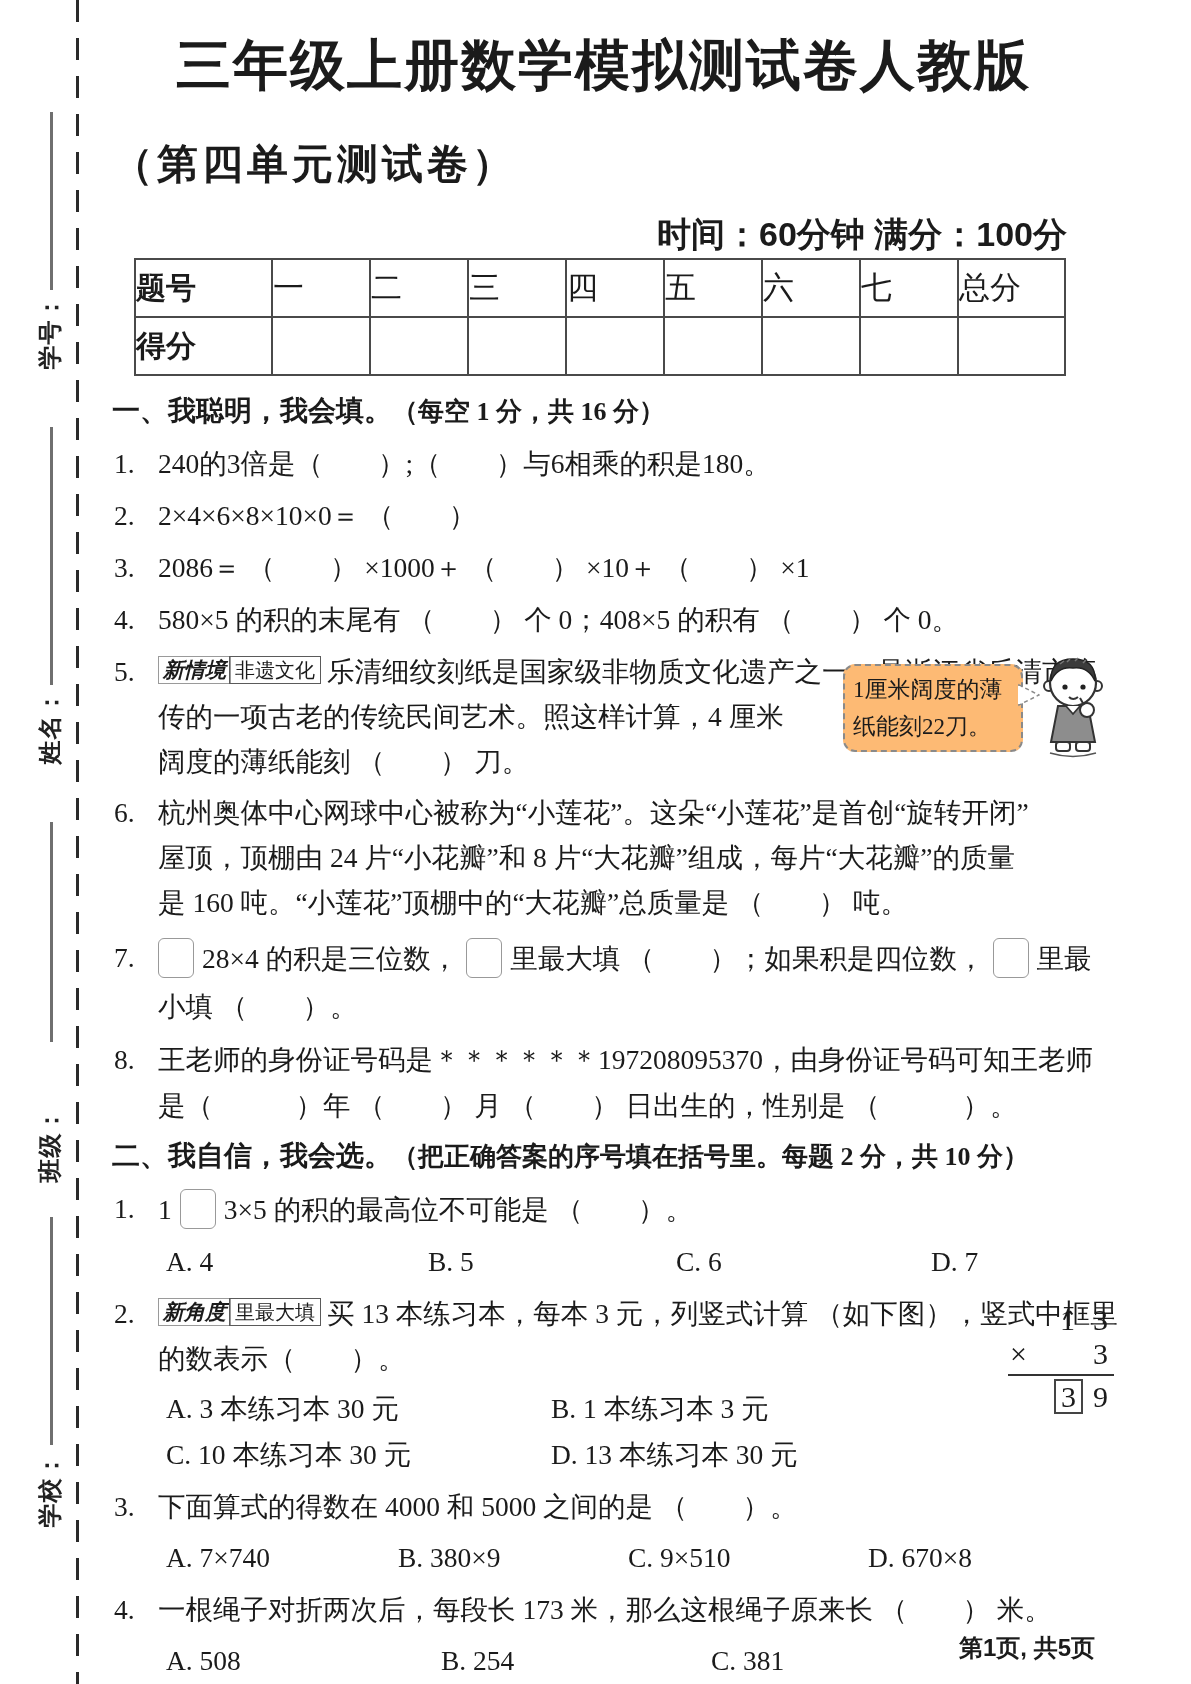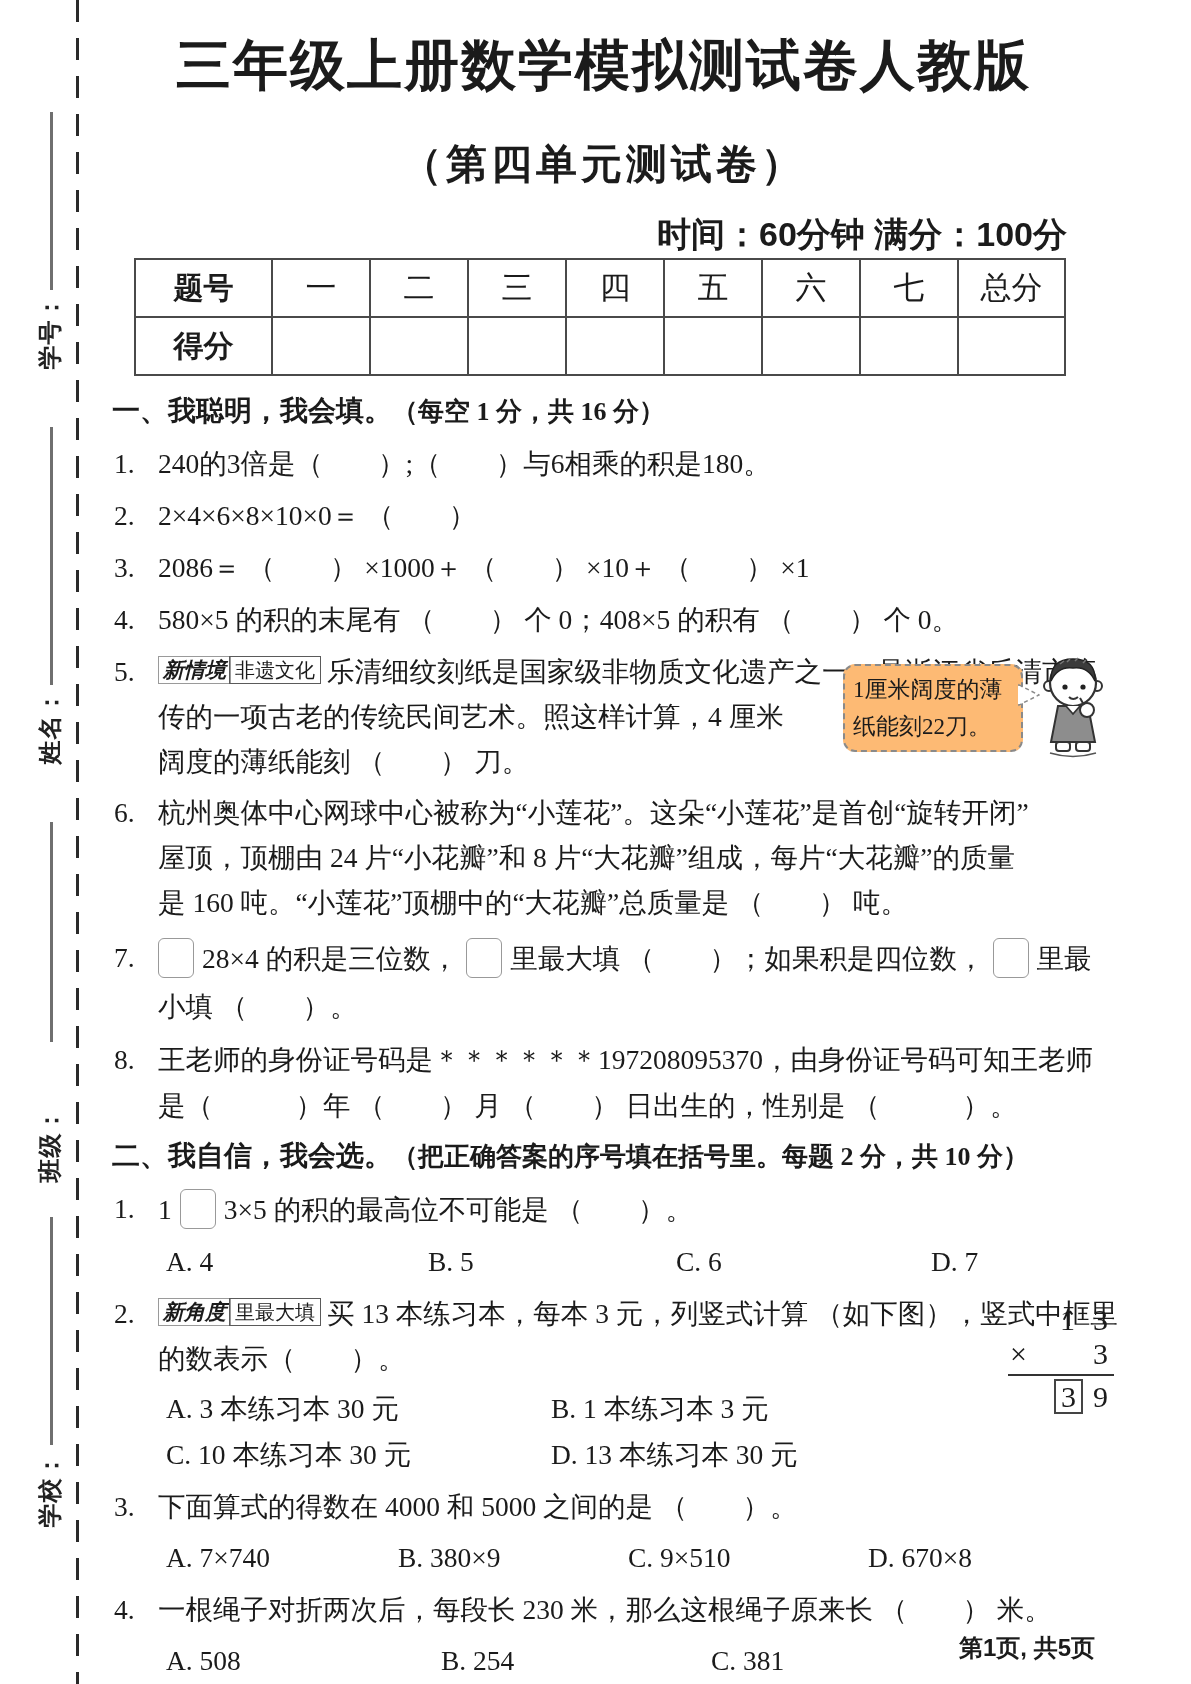--- a/index.html
+++ b/index.html
@@ -13,27 +13,27 @@
     background:repeating-linear-gradient(180deg,#2a2a2a 0 22px,transparent 22px 38px)}
   .wline{position:absolute;left:50px;width:3px;background:#6f6f6f}
   .mlabel{position:absolute;left:5px;width:90px;height:30px;transform:rotate(-90deg);
     font-family:"Liberation Sans","DejaVu Sans",sans-serif;font-weight:bold;font-size:24px;
     line-height:30px;text-align:center;letter-spacing:1px;color:#222}
 
   #content{position:absolute;left:112px;top:0;width:983px}
 
   .title{font-size:55px;font-weight:bold;text-align:center;margin-top:30px;line-height:70px;letter-spacing:2px;
     font-family:"Liberation Sans","DejaVu Sans",sans-serif}
-  .subtitle{font-size:41px;font-weight:bold;text-align:center;margin-top:38px;line-height:52px;letter-spacing:4px;
+  .subtitle{font-size:41px;font-weight:bold;margin-top:38px;line-height:52px;letter-spacing:4px;
     font-family:"Liberation Sans","DejaVu Sans",sans-serif}
   .meta{margin-top:28px;text-align:right;padding-right:28px;font-size:34px;font-weight:bold;line-height:32px;
     font-family:"Liberation Sans","DejaVu Sans",sans-serif}
 
   table.score{margin:8px 0 0 22px;border-collapse:collapse;width:930px;table-layout:fixed}
-  table.score th,table.score td{border:2.5px solid #4a4a4a;height:56px;text-align:center;padding:0}
+  table.score th,table.score td{border:2.5px solid #4a4a4a;height:56px;text-align:left;padding:0}
   .th-label{font-family:"Liberation Sans","DejaVu Sans",sans-serif;font-weight:bold;font-size:30px}
   .th-num{font-size:31px;font-weight:normal}
 
   #sections{margin-top:12px}
   .sec-h{font-size:28px;font-weight:bold;line-height:46px;white-space:nowrap;
     font-family:"Liberation Sans","DejaVu Sans",sans-serif;margin-top:4px}
   .sec-h .note{font-family:"Liberation Serif","DejaVu Serif",serif;font-weight:bold;font-size:26px}
 
   .q{position:relative;padding-left:46px;font-size:27.5px;margin-top:6px}
   .q .no{position:absolute;left:2px;top:0;line-height:46px}
@@ -223,21 +223,21 @@
       <div class="opts opts4b">
         <span>A.  7×740</span>
         <span>B.  380×9</span>
         <span>C.  9×510</span>
         <span>D.  670×8</span>
       </div>
     </div>
 
     <div class="q">
       <span class="no">4.</span>
-      <div class="line">一根绳子对折两次后，每段长 230 米，那么这根绳子原来长 （　　） 米。</div>
+      <div class="line">一根绳子对折两次后，每段长 173 米，那么这根绳子原来长 （　　） 米。</div>
       <div class="opts opts3">
         <span>A.  508</span>
         <span>B.  254</span>
         <span>C.  381</span>
       </div>
     </div>
 
   </div>
 </div>
 

